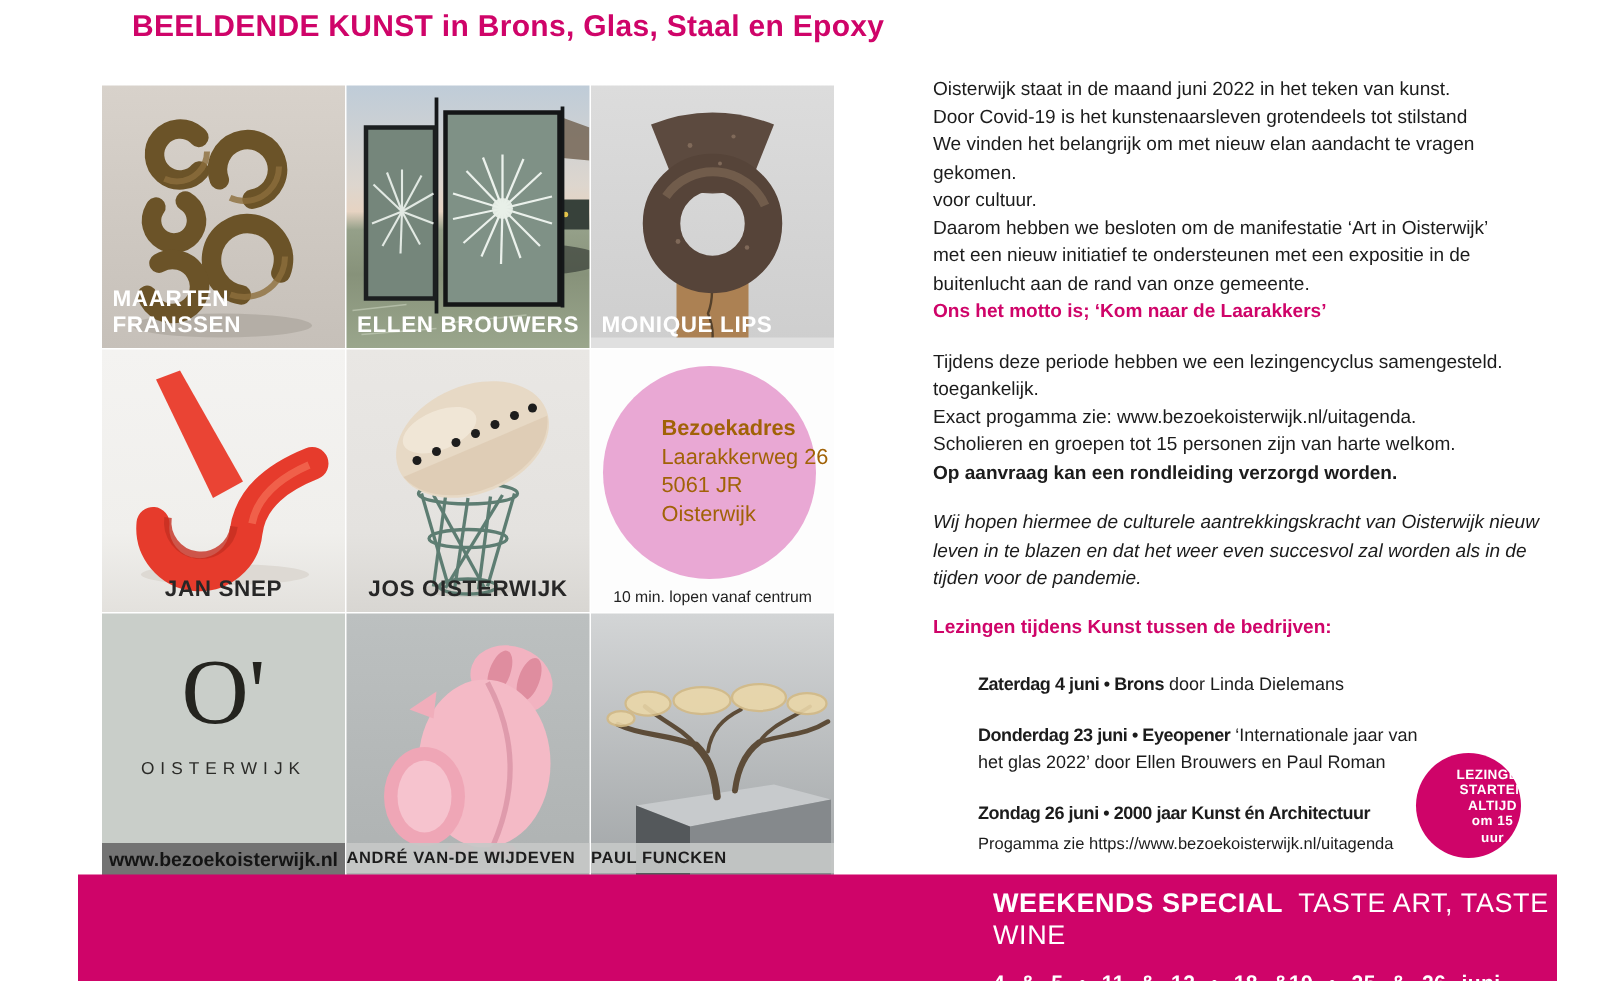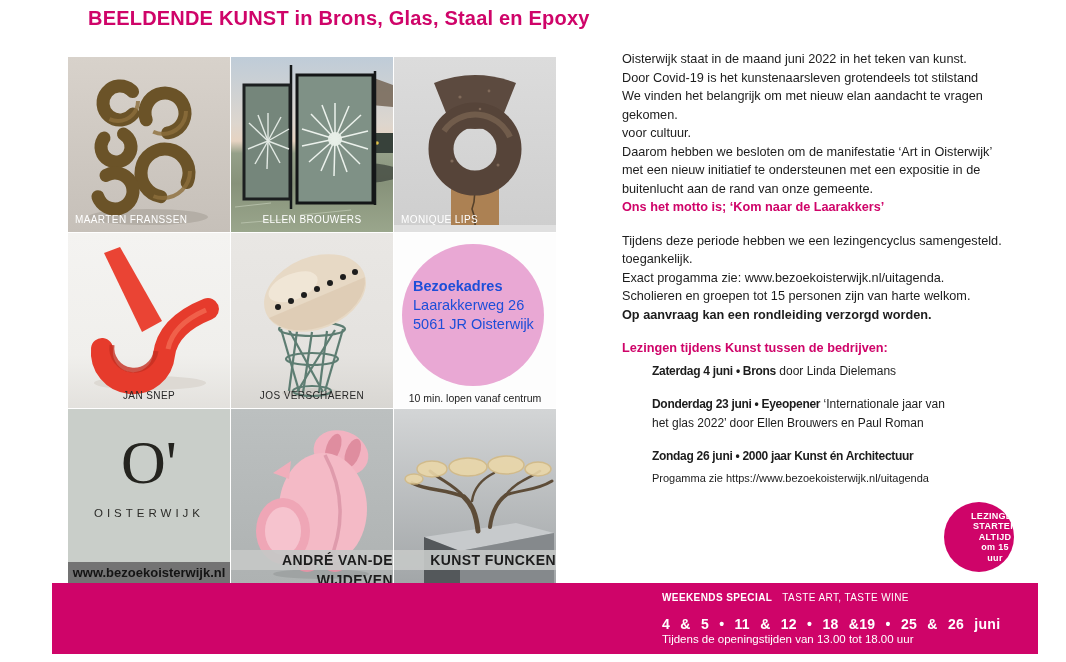--- a/index.html
+++ b/index.html
@@ -7,81 +7,81 @@
   .page { position:relative; width:1066px; height:662px; background:#fff; overflow:hidden; }
 
   .title { position:absolute; left:88px; top:7px; font-size:20px; font-weight:bold;
            color:#cf0469; letter-spacing:.2px; }
 
   
   .gallery { position:absolute; left:68px; top:57px; width:488px; height:527px;
              display:grid; grid-template-columns:162px 162px 162px; grid-auto-rows:175px; gap:1px; }
   .tile { position:relative; overflow:hidden; }
   .tile svg { position:absolute; inset:0; }
-  .cap { position:absolute; bottom:7px; left:0; width:100%; font-size:10px; font-weight:normal;
+  .cap { position:absolute; bottom:7px; left:0; width:100%; font-size:15px; font-weight:bold;
          letter-spacing:.4px; color:#fff; }
   .cap.left { padding-left:7px; text-align:left; }
   .cap.center { text-align:center; }
   .cap.dark { color:#272727; }
-  .capstrip { position:absolute; bottom:14px; left:0; width:100%; height:20px;
-              background:rgba(198,200,199,.92); font-size:14px; font-weight:bold; color:#1d1d1d;
-              letter-spacing:.4px; text-align:right; line-height:20px; }
+  .capstrip { position:absolute; bottom:2px; left:0; width:100%; height:20px;
+              background:rgba(198,200,199,.92); font-size:11px; font-weight:bold; color:#1d1d1d;
+              letter-spacing:.4px; text-align:left; line-height:20px; }
 
   .t1 { background:linear-gradient(180deg,#d8d2cb,#c6c0b9); }
   .t2 { background:linear-gradient(180deg,#bfccd8 0%,#ddd6ce 38%,#e6d3c2 48%,#95a089 55%,#87927a 72%,#9aa68c 100%); }
   .t3 { background:linear-gradient(180deg,#dcdcdc,#cecece); }
   .t4 { background:linear-gradient(180deg,#f4f3f1 0%,#f0efec 70%,#e3e1dd 100%); }
   .t5 { background:linear-gradient(180deg,#e9e7e4 0%,#e4e2df 70%,#d8d6d2 100%); }
   .t6 { background:#fdfdfd; }
   .t7 { background:#c9cec9; }
   .t8 { background:linear-gradient(180deg,#bcc0c0,#aeb2b2); }
   .t9 { background:linear-gradient(180deg,#d3d5d6,#a2a6a8); }
 
   
   .visit-circle { position:absolute; left:8px; top:11px; width:142px; height:142px;
                   border-radius:50%; background:#e9a8d4; }
-  .visit-text { position:absolute; left:19px; top:44px; font-size:14.5px; line-height:19px; color:#1d4ed8; }
+  .visit-text { position:absolute; left:47px; top:44px; font-size:14.5px; line-height:19px; color:#a16207; }
   .visit-text .vh { font-weight:bold; }
   .visit-note { position:absolute; bottom:4px; width:100%; text-align:center;
                 font-size:10.5px; color:#222; }
 
   
   .logo-mark { position:absolute; left:0; top:22px; width:100%; text-align:center;
                font-family:"Liberation Serif", serif; font-size:62px; color:#24241f; line-height:62px; }
   .logo-name { position:absolute; left:0; top:98px; width:100%; text-align:center;
                font-size:11.5px; letter-spacing:4px; color:#2b2b28; }
   .logo-site { position:absolute; bottom:0; left:0; width:100%; height:22px; background:#737373;
                font-size:13px; font-weight:bold; color:#141414; text-align:center; line-height:21px; }
 
   
   .rightcol { position:absolute; left:622px; top:50px; width:390px; font-size:12.7px;
               line-height:18.5px; color:#1c1c1c; }
   .ln { white-space:nowrap; }
   .magenta { color:#cf0469; font-weight:bold; }
   .bold { font-weight:bold; }
   .p1, .p2 { margin-bottom:15px; }
   .p3 { margin-bottom:14px; font-style:italic; }
-  .lect-head { margin-bottom:4px; }
+  .lect-head { margin-bottom:20px; }
   .sched { margin-left:30px; width:300px; font-size:12px; }
   .sched .sb { font-weight:bold; letter-spacing:-.3px; }
   .item1 { margin-bottom:15px; }
   .item2 { margin-bottom:15px; }
   .item3 { margin-bottom:3px; }
   .programme { margin-left:30px; font-size:11px; color:#1c1c1c; }
 
   
   .badge { position:absolute; left:944px; top:502px; width:70px; height:70px; border-radius:50%;
            background:#cf0469; color:#fff; display:flex; flex-direction:column;
            align-items:center; justify-content:center; text-align:center; }
   .badge span { font-size:9px; font-weight:bold; line-height:10.5px; letter-spacing:.3px;padding-left:32px; }
 
   
   .banner { position:absolute; left:52px; top:583px; width:986px; height:71px;
             background:#cf0469; color:#fff; padding:9px 0 0 610px; z-index:5; }
-  .banner-line1 { font-size:10px; letter-spacing:.4px; margin-bottom:13px; }
+  .banner-line1 { font-size:18px; letter-spacing:.4px; margin-bottom:13px; }
   .banner-line1 .bs { font-weight:bold; margin-right:10px; }
   .banner-dates { font-size:14px; font-weight:bold; word-spacing:6px; letter-spacing:.3px; }
   .banner-hours { font-size:11.5px; margin-top:1px; }
 </style>
 </head>
 <body>
 
 <div class="page">
 
   <div class="title">BEELDENDE KUNST in Brons, Glas, Staal en Epoxy</div>
@@ -210,21 +210,21 @@
         <g fill="#1d1d1d">
           <circle cx="47" cy="74" r="3"></circle>
             <circle cx="60" cy="68" r="3"></circle>
             <circle cx="73" cy="62" r="3"></circle>
           <circle cx="86" cy="56" r="3"></circle>
             <circle cx="99" cy="50" r="3"></circle>
             <circle cx="112" cy="44" r="3"></circle>
           <circle cx="124" cy="39" r="3"></circle>
         </g>
       </svg>
-      <figcaption class="cap center dark">JOS VERSCHAEREN</figcaption>
+      <figcaption class="cap center dark">JOS OISTERWIJK</figcaption>
     </figure>
 
     <figure class="tile t6">
       <div class="visit-circle"></div>
       <div class="visit-text">
         <div class="vh">Bezoekadres</div>
         <div>Laarakkerweg 26</div>
         <div>5061 JR Oisterwijk</div>
       </div>
       <div class="visit-note">10 min. lopen vanaf centrum</div>
@@ -270,21 +270,21 @@
           <path d="M78,92 C80,78 88,70 100,64" stroke-width="2.5"></path>
         </g>
         <g fill="#ead7a9" stroke="#d3ba85" stroke-width="1.5" opacity=".9">
           <ellipse cx="38" cy="60" rx="15" ry="8"></ellipse>
           <ellipse cx="74" cy="58" rx="19" ry="9"></ellipse>
           <ellipse cx="112" cy="56" rx="18" ry="9"></ellipse>
           <ellipse cx="144" cy="60" rx="13" ry="7"></ellipse>
           <ellipse cx="20" cy="70" rx="9" ry="5"></ellipse>
         </g>
       </svg>
-      <figcaption class="capstrip">KUNST FUNCKEN</figcaption>
+      <figcaption class="capstrip">PAUL FUNCKEN</figcaption>
     </figure>
 
   </div>
 
   <div class="rightcol">
 
     <div class="p1">
       <div class="ln">Oisterwijk staat in de maand juni 2022 in het teken van kunst.</div>
       <div class="ln">Door Covid-19 is het kunstenaarsleven grotendeels tot stilstand</div>
       <div class="ln">We vinden het belangrijk om met nieuw elan aandacht te vragen</div>
@@ -297,20 +297,25 @@
     </div>
 
     <div class="p2">
       <div class="ln">Tijdens deze periode hebben we een lezingencyclus samengesteld.</div>
       <div class="ln">toegankelijk.</div>
       <div class="ln">Exact progamma zie: www.bezoekoisterwijk.nl/uitagenda.</div>
       <div class="ln">Scholieren en groepen tot 15 personen zijn van harte welkom.</div>
       <div class="ln bold">Op aanvraag kan een rondleiding verzorgd worden.</div>
     </div>
 
+    <div class="p3">
+      <div class="ln">Wij hopen hiermee de culturele aantrekkingskracht van Oisterwijk nieuw</div>
+      <div class="ln">leven in te blazen en dat het weer even succesvol zal worden als in de</div>
+      <div class="ln">tijden voor de pandemie.</div>
+    </div>
 
     <div class="ln magenta lect-head">Lezingen tijdens Kunst tussen de bedrijven:</div>
 
     <div class="sched item1">
       <span class="sb">Zaterdag 4 juni • Brons</span><span> door Linda Dielemans</span>
     </div>
 
     <div class="sched item2">
       <span class="sb">Donderdag 23 juni • Eyeopener</span><span> ‘Internationale jaar van het glas 2022’ door Ellen Brouwers en Paul Roman</span>
     </div>

